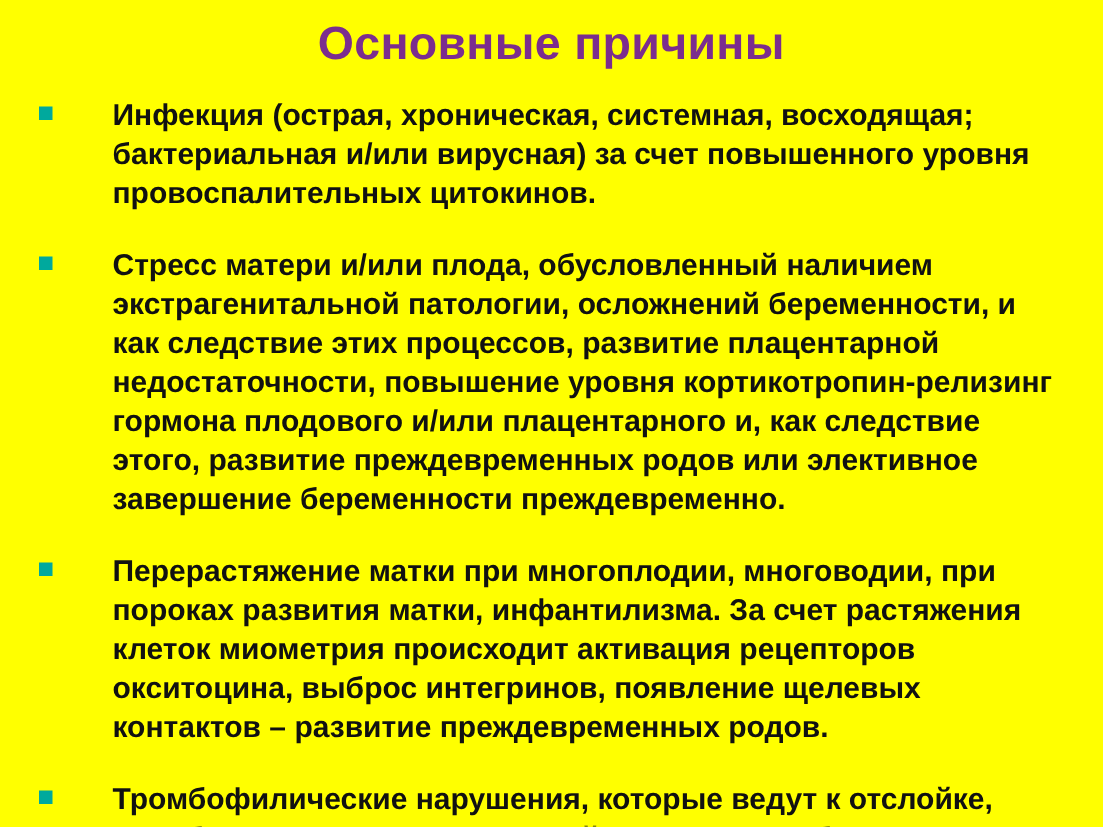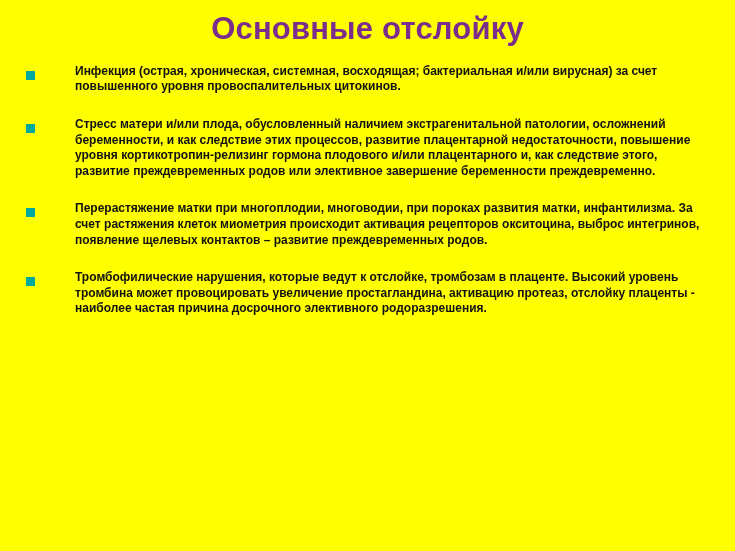--- a/index.html
+++ b/index.html
@@ -45,33 +45,33 @@
     height: 9px;
     background: #00A99D;
     margin-top: 7px;
     margin-left: 4px;
     margin-right: 0;
   }
   .bullet-text {
     flex: 1 1 auto;
     padding-left: 40px;
     color: #111111;
-    font-size: 12px;
+    font-size: 20px;
     font-weight: bold;
     line-height: 1.30;
     text-align: left;
   }
 </style>
 </head>
 <body>
 
 <div class="slide">
 
   <div class="title">
-    <span class="line">Основные отслойку</span>
+    <span class="line">Основные причины</span>
   </div>
 
   <div class="body">
 
     <div class="bullet-row">
       <span class="bullet-marker"></span>
       <span class="bullet-text">Инфекция (острая,  хроническая, системная,  восходящая; бактериальная и/или вирусная) за счет повышенного уровня провоспалительных цитокинов.</span>
     </div>
 
     <div class="bullet-row">

